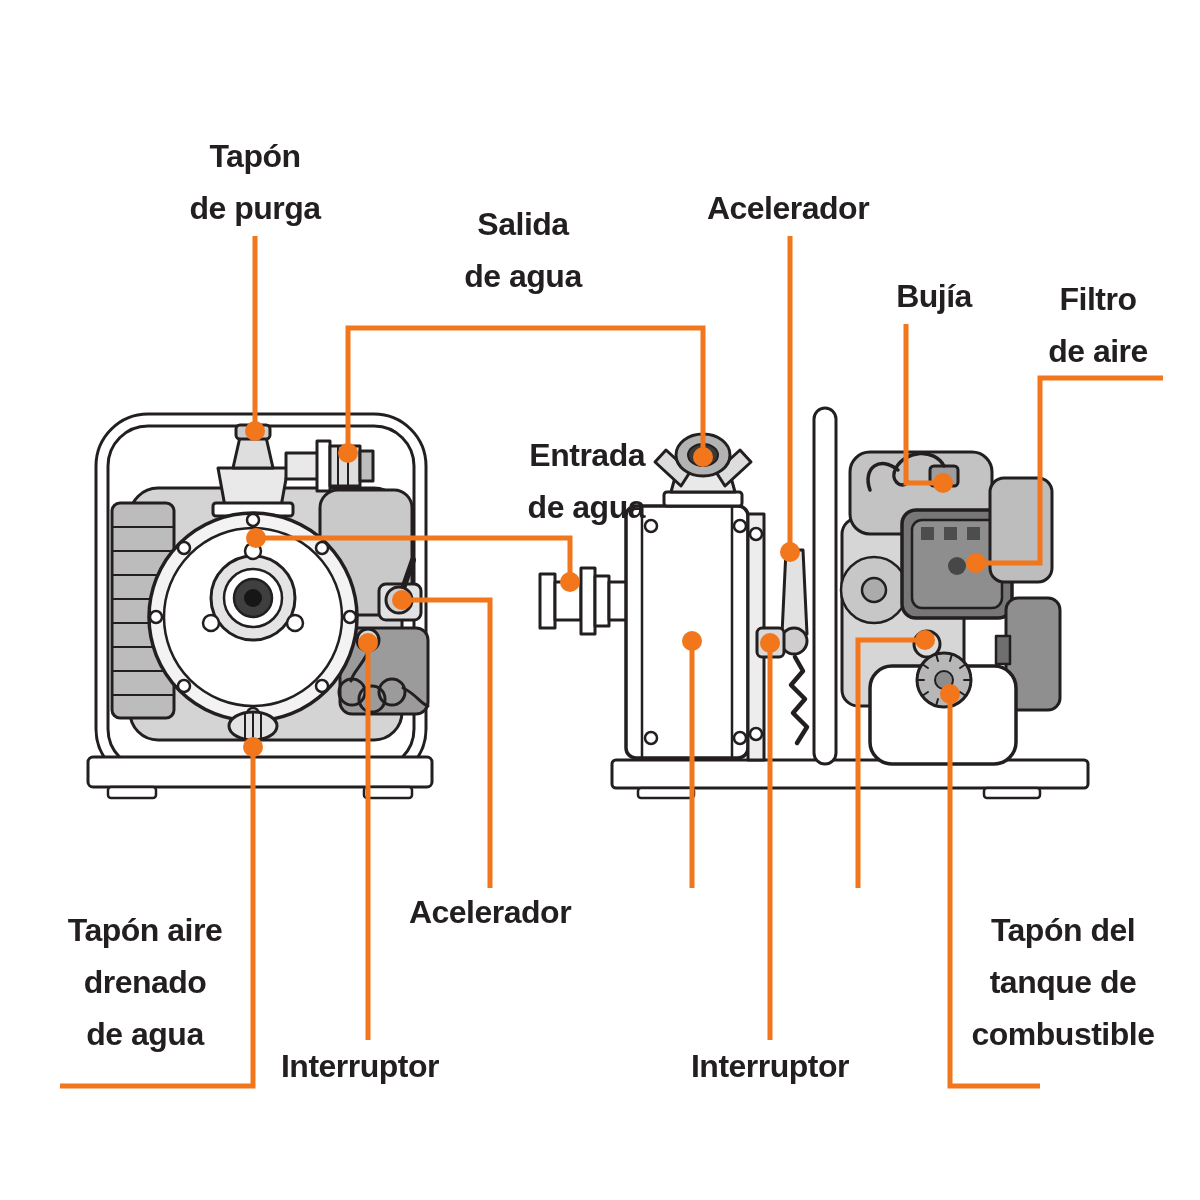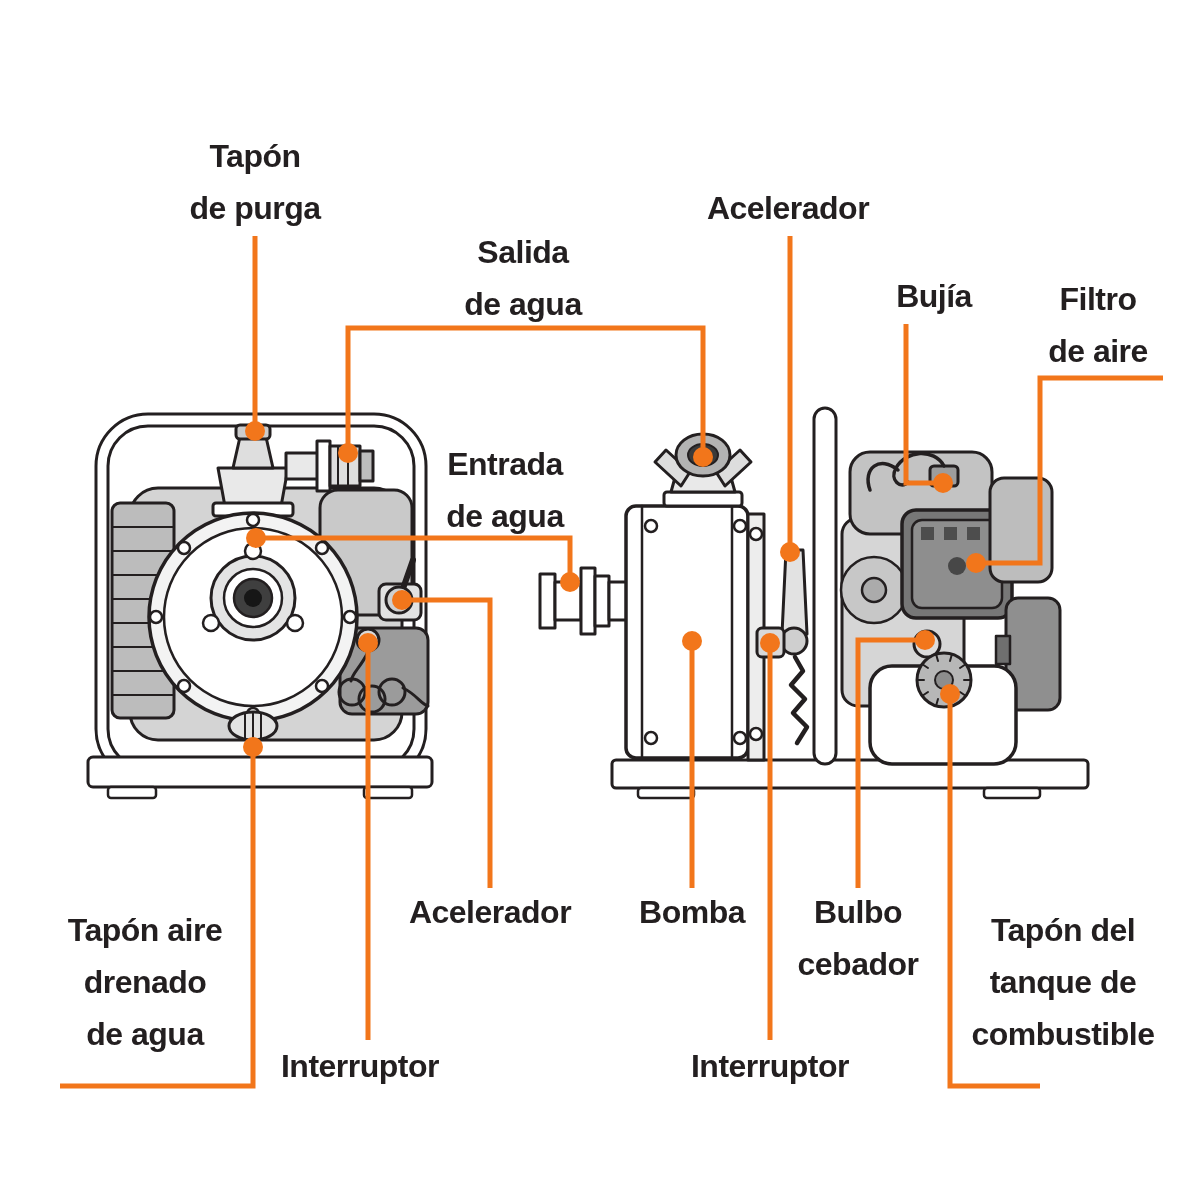--- a/index.html
+++ b/index.html
@@ -197,34 +197,31 @@
     <path class="leader" d="M770 1040 V646"></path>
     <circle class="dot" cx="770" cy="643" r="10"></circle>
 
     <path class="leader" d="M1040 1086 H950 V698"></path>
     <circle class="dot" cx="950" cy="694" r="10"></circle>
   </g>
 </svg>
 
 <div class="label" style="left:115px; top:130px;">Tapón
 de purga</div>
-<div class="label" style="left:383px; top:226px;">Salida
+<div class="label" style="left:383px; top:198px;">Salida
 de agua</div>
 <div class="label" style="left:648px; top:182px;">Acelerador</div>
 <div class="label" style="left:794px; top:270px;">Bujía</div>
 <div class="label" style="left:958px; top:273px;">Filtro
 de aire</div>
-<div class="label" style="left:365px; top:438px;">Entrada
+<div class="label" style="left:365px; top:429px;text-align:right;">Entrada
 de agua</div>
 <div class="label" style="left:350px; top:886px;">Acelerador</div>
 <div class="label" style="left:220px; top:1040px;">Interruptor</div>
 <div class="label" style="left:5px;   top:904px;">Tapón aire
 drenado
 de agua</div>
-<div class="label" style="left:552px; top:886px;">Bomba</div>
-<div class="label" style="left:718px; top:886px;">Bulbo
-cebador</div>
 <div class="label" style="left:630px; top:1040px;">Interruptor</div>
 <div class="label" style="left:923px; top:904px;">Tapón del
 tanque de
 combustible</div>
 
 </div>
 
 </body></html>

